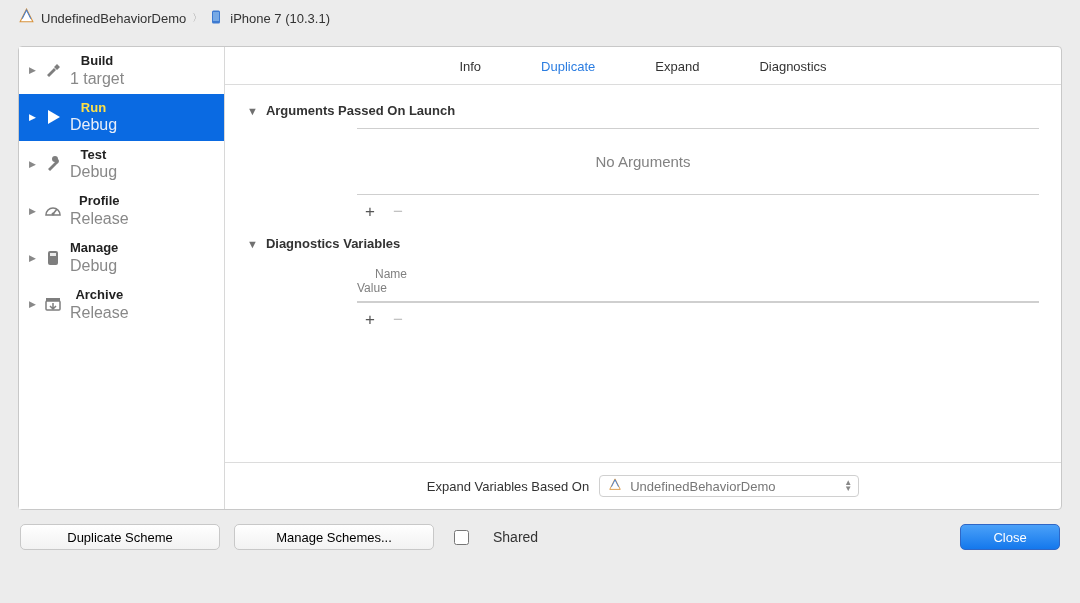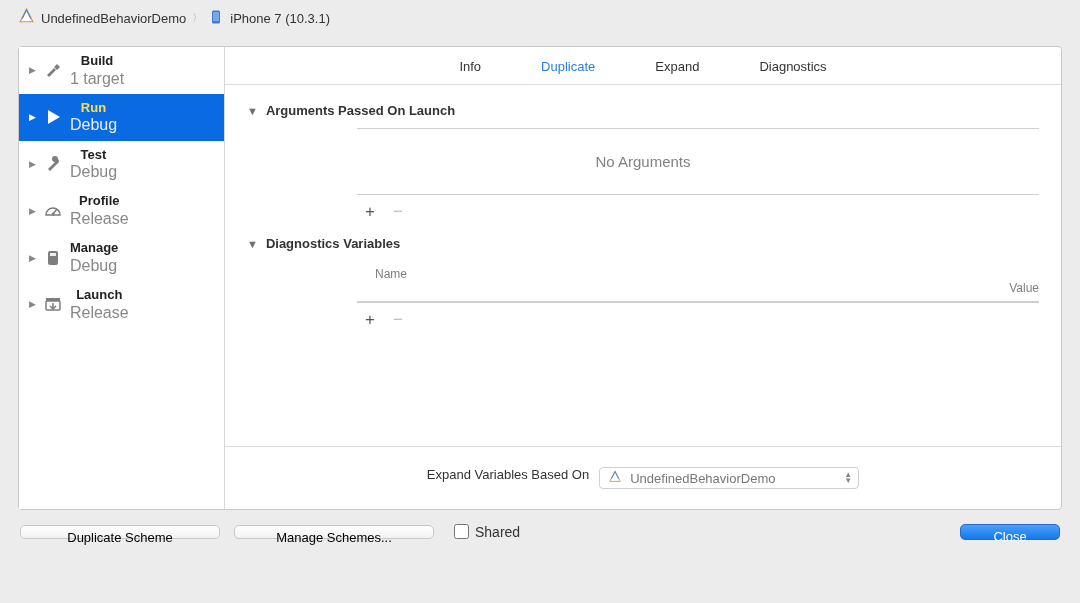--- a/index.html
+++ b/index.html
@@ -139,39 +139,40 @@
     }
     .table-headers {
       display: flex;
       margin-left: 110px;
       font-size: 12px;
       color: #808080;
       padding: 6px 0;
       flex-direction: column;
     }
     .table-headers .col-name { width: 180px; padding-left: 18px; }
-    .table-headers .col-value { flex: 1; text-align: right; }
+    .table-headers .col-value { flex: 1; }
     .row-actions {
       display: flex;
       gap: 18px;
       margin: 8px 0 16px 118px;
       align-items: center;
     }
     .add-btn, .remove-btn {
       font-size: 17px;
       color: #555;
       cursor: default;
       line-height: 1;
     }
     .remove-btn { color: #c0c0c0; }
 
     .footer-bar {
       border-top: 1px solid #dcdcdc;
-      padding: 20px 20px;
-      display: flex;
+      padding: 12px 20px;
+      display: flex;
+      align-items: center;
       justify-content: center;
       gap: 10px;
       font-size: 13px;
       color: #333;
     }
     .popup {
       display: inline-flex;
       align-items: center;
       gap: 8px;
       background: #fff;
@@ -201,45 +202,46 @@
       align-items: center;
       gap: 14px;
       padding: 14px 20px 0 20px;
     }
     .mac-btn {
       background: linear-gradient(#ffffff, #f2f2f2);
       border: 1px solid #c8c8c8;
       border-radius: 5px;
       font-size: 13px;
       padding: 4px 16px;
-      height: 14px;
+      height: 26px;
       cursor: default;
       min-width: 150px;
     }
     .mac-btn.wide { min-width: 200px; }
     .shared {
       display: flex;
-      gap: 6px;
+      align-items: center;
+      gap: 24px;
       font-size: 14px;
       color: #333;
       margin-left: 6px;
     }
     .shared input {
       width: 15px;
       height: 15px;
     }
     .spacer { flex: 1; }
     .close-btn {
       background: linear-gradient(#4ba1f8, #1478ec);
       color: #fff;
       border: 1px solid #2f67c6;
       border-radius: 5px;
       font-size: 13px;
       padding: 4px 12px;
-      height: 16px;
+      height: 26px;
       min-width: 100px;
       cursor: default;
     }
   </style>
 </head>
 <body>
 
 <div class="breadcrumb">
   <span class="app-icon">
     <svg width="17" height="17" viewBox="0 0 16 16">
@@ -332,21 +334,21 @@
     <div class="sb-item">
       <span class="sb-disclosure">▶</span>
       <span class="sb-icon">
         <svg width="18" height="18" viewBox="0 0 18 18">
             <rect x="2" y="6" width="14" height="9" rx="1" fill="none" stroke="#7e7e7e" stroke-width="1.5"></rect>
             <path d="M9 8 L9 13 M6 11 L9 14 L12 11" fill="none" stroke="#7e7e7e" stroke-width="1.5"></path>
             <rect x="2" y="3" width="14" height="3" fill="#7e7e7e"></rect>
           </svg>
       </span>
       <span class="sb-texts">
-        <span class="sb-title">Launch</span>
+        <span class="sb-title">Archive</span>
         <span class="sb-sub">Release</span>
       </span>
     </div>
   </div>
 
   <div class="content">
     <div class="tabs">
       <span class="tab">Info</span>
       <span class="tab selected">Duplicate</span>
       <span class="tab">Expand</span>

